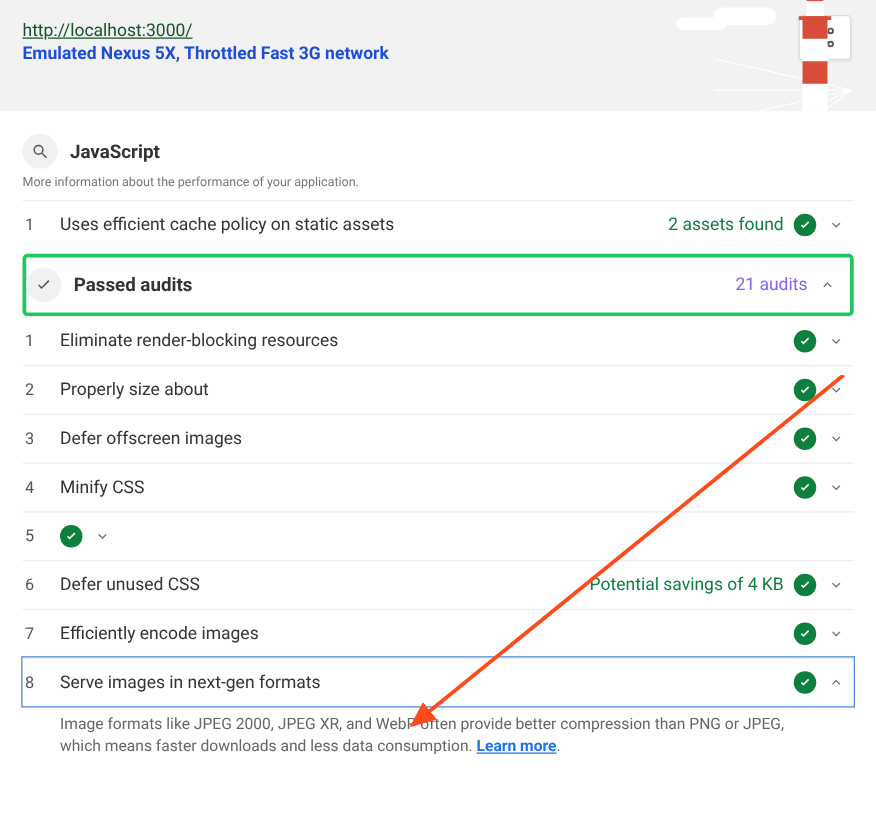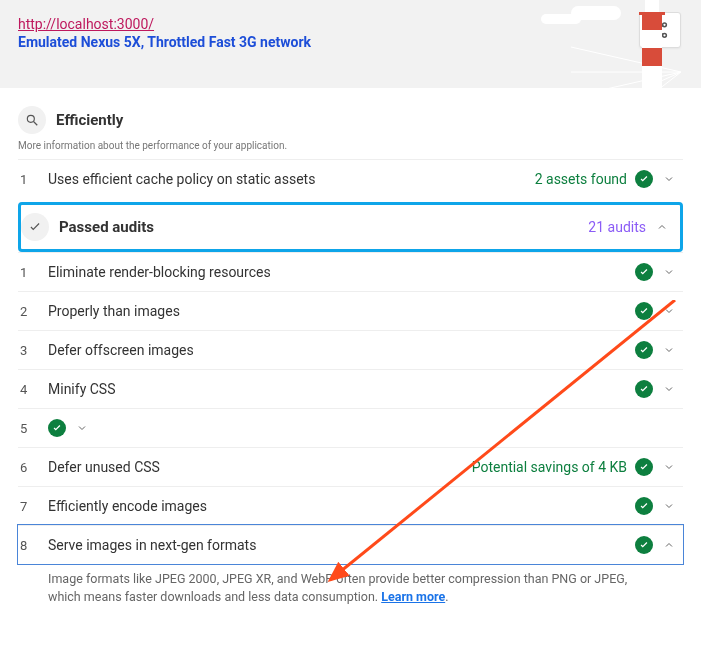--- a/index.html
+++ b/index.html
@@ -11,21 +11,21 @@
     width: 701px;
   }
   .header {
     background: #f2f2f2;
     padding: 14px 18px 38px 18px;
     position: relative;
     overflow: hidden;
   }
   .header-url {
     font-size: 14px;
-    color: #be185d;
+    color: #14532d;
     text-decoration: underline;
     display: inline-block;
     margin-bottom: 2px;
   }
   .header-subtitle {
     font-size: 14px;
     color: #1d4ed8;
     font-weight: bold;
   }
   .share-button {
@@ -115,21 +115,21 @@
   }
   .audit-count-grey {
     color: #8b5cf6;
     font-size: 14px;
     margin-right: 8px;
   }
   .passed-header {
     display: flex;
     align-items: center;
     padding: 8px 6px 8px 0px;
-    border: 3px solid #0ea5e9;
+    border: 3px solid #22c55e;
     border-radius: 4px;
     margin-top: 4px;
     position: relative;
   }
   .passed-header .icon-circle-light { margin-left: 0; }
   .check-badge {
     width: 18px; height: 18px; border-radius: 50%;
     background: #0d7f3f;
     display: inline-flex; align-items: center; justify-content: center;
     margin-right: 8px;
@@ -206,21 +206,21 @@
 </div>
 
 <div class="diagnostics-section">
   <div class="section-header">
     <span class="icon-circle-light">
       <svg width="14" height="14" viewBox="0 0 24 24" class="search-icon-svg">
         <circle cx="10" cy="10" r="6"></circle>
           <line x1="15" y1="15" x2="21" y2="21"></line>
       </svg>
     </span>
-    <span class="section-title">Efficiently</span>
+    <span class="section-title">JavaScript</span>
   </div>
   <div class="section-sub">More information about the performance of your application.</div>
 
   <div class="audit-row">
     <span class="audit-num">1</span>
     <span class="audit-title">Uses efficient cache policy on static assets</span>
     <span class="audit-value">2 assets found</span>
     <span class="check-badge">
       <svg width="10" height="10" viewBox="0 0 24 24">
           <path d="M5 12l4 4 10-10" stroke="#fff" stroke-width="3" fill="none"></path>
@@ -258,21 +258,21 @@
       </span>
     <span class="chev">
         <svg width="12" height="12" viewBox="0 0 24 24">
           <path d="M6 9l6 6 6-6" stroke="#666" stroke-width="2" fill="none"></path>
         </svg>
       </span>
   </div>
 
   <div class="audit-row">
     <span class="audit-num">2</span>
-    <span class="audit-title">Properly than images</span>
+    <span class="audit-title">Properly size about</span>
     <span class="check-badge">
         <svg width="10" height="10" viewBox="0 0 24 24">
           <path d="M5 12l4 4 10-10" stroke="#fff" stroke-width="3" fill="none"></path>
         </svg>
       </span>
     <span class="chev">
         <svg width="12" height="12" viewBox="0 0 24 24">
           <path d="M6 9l6 6 6-6" stroke="#666" stroke-width="2" fill="none"></path>
         </svg>
       </span>

